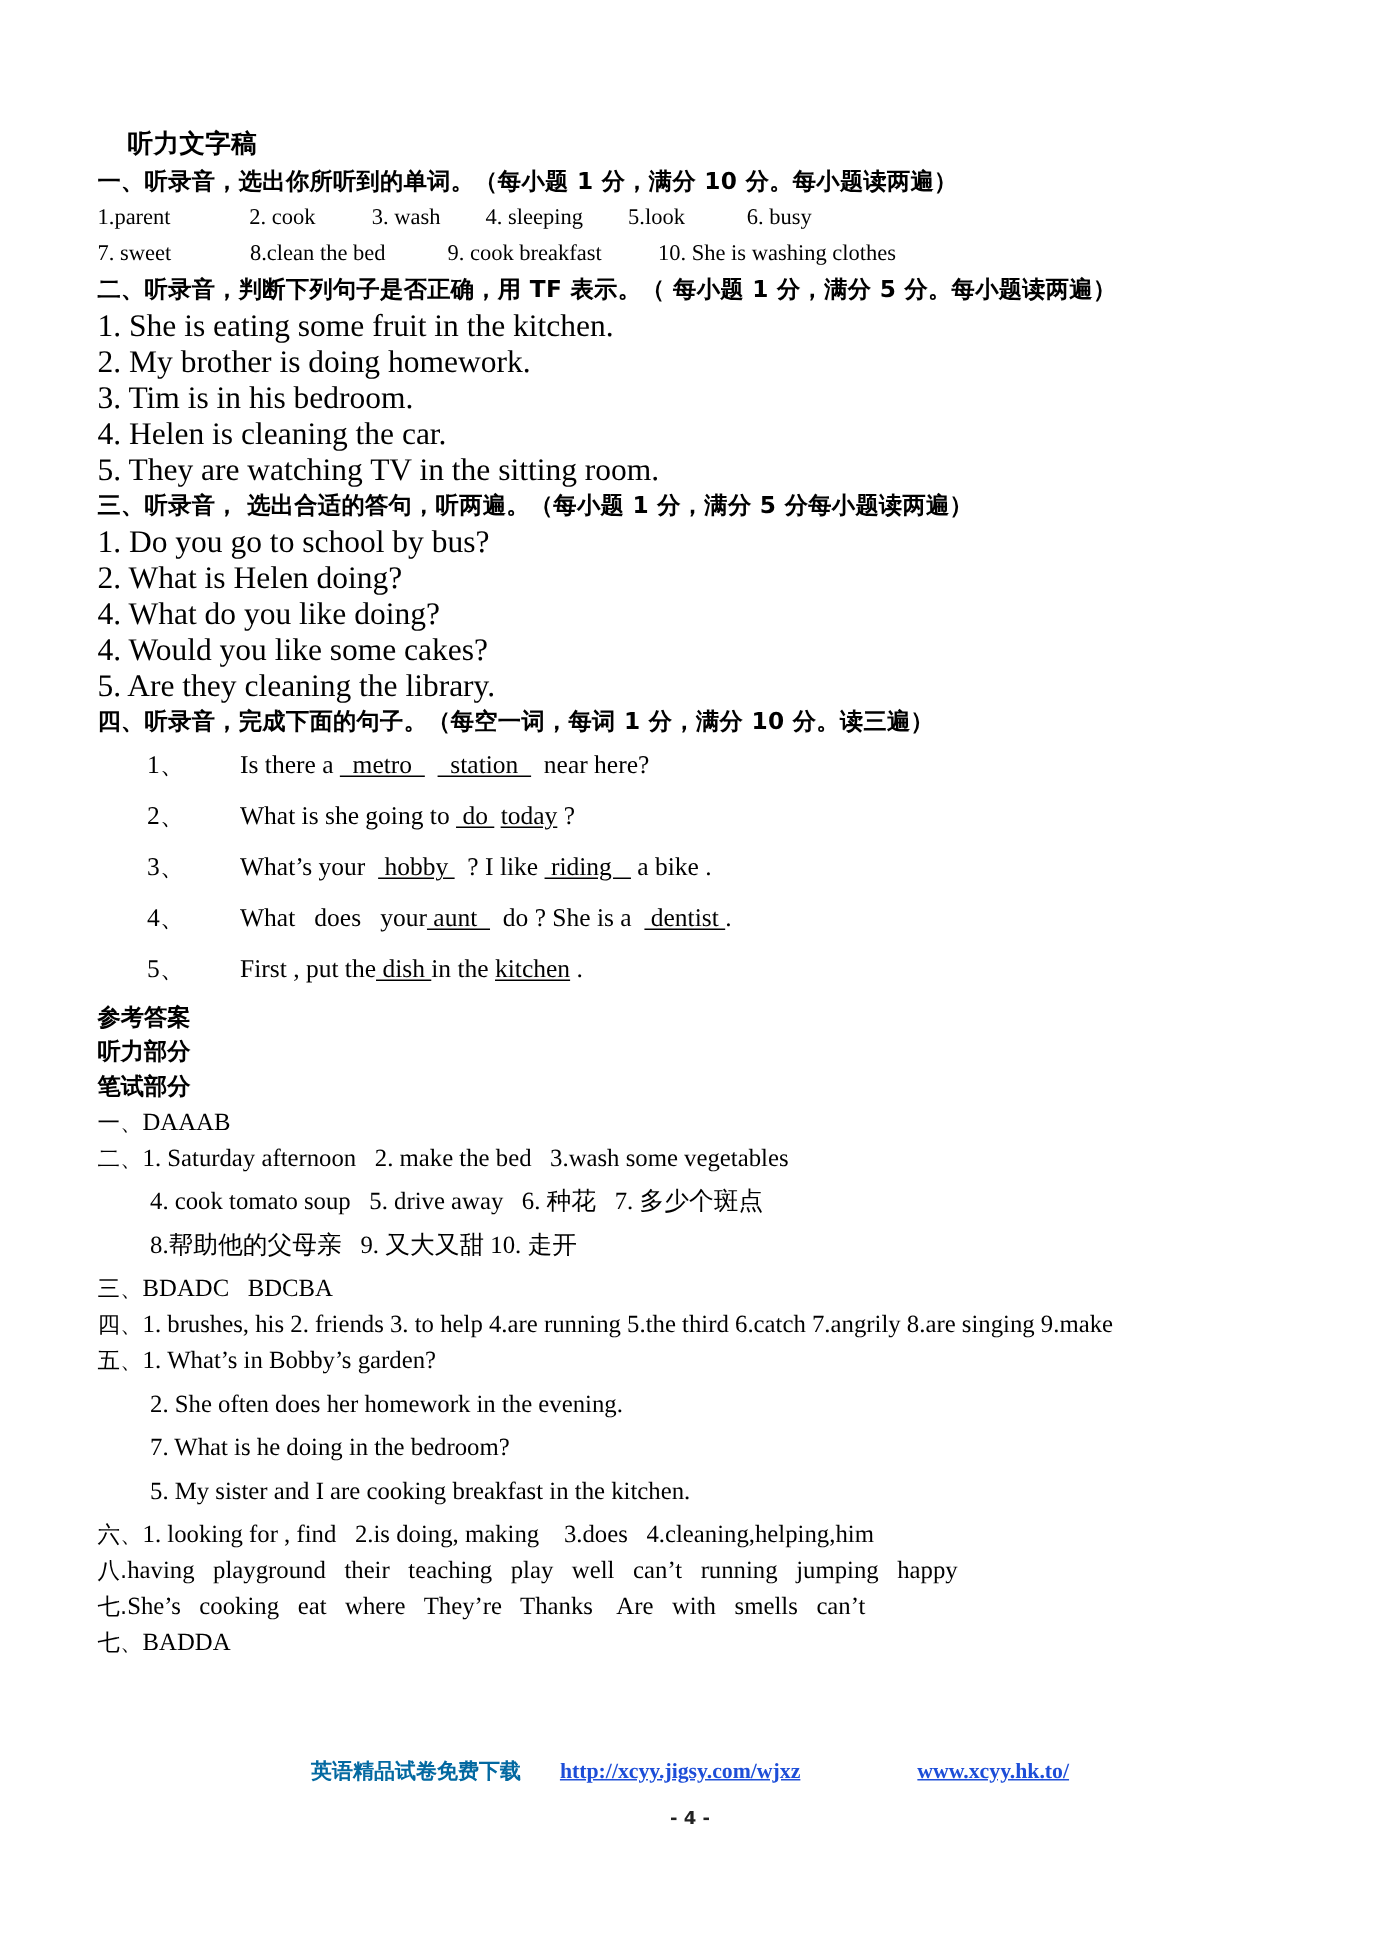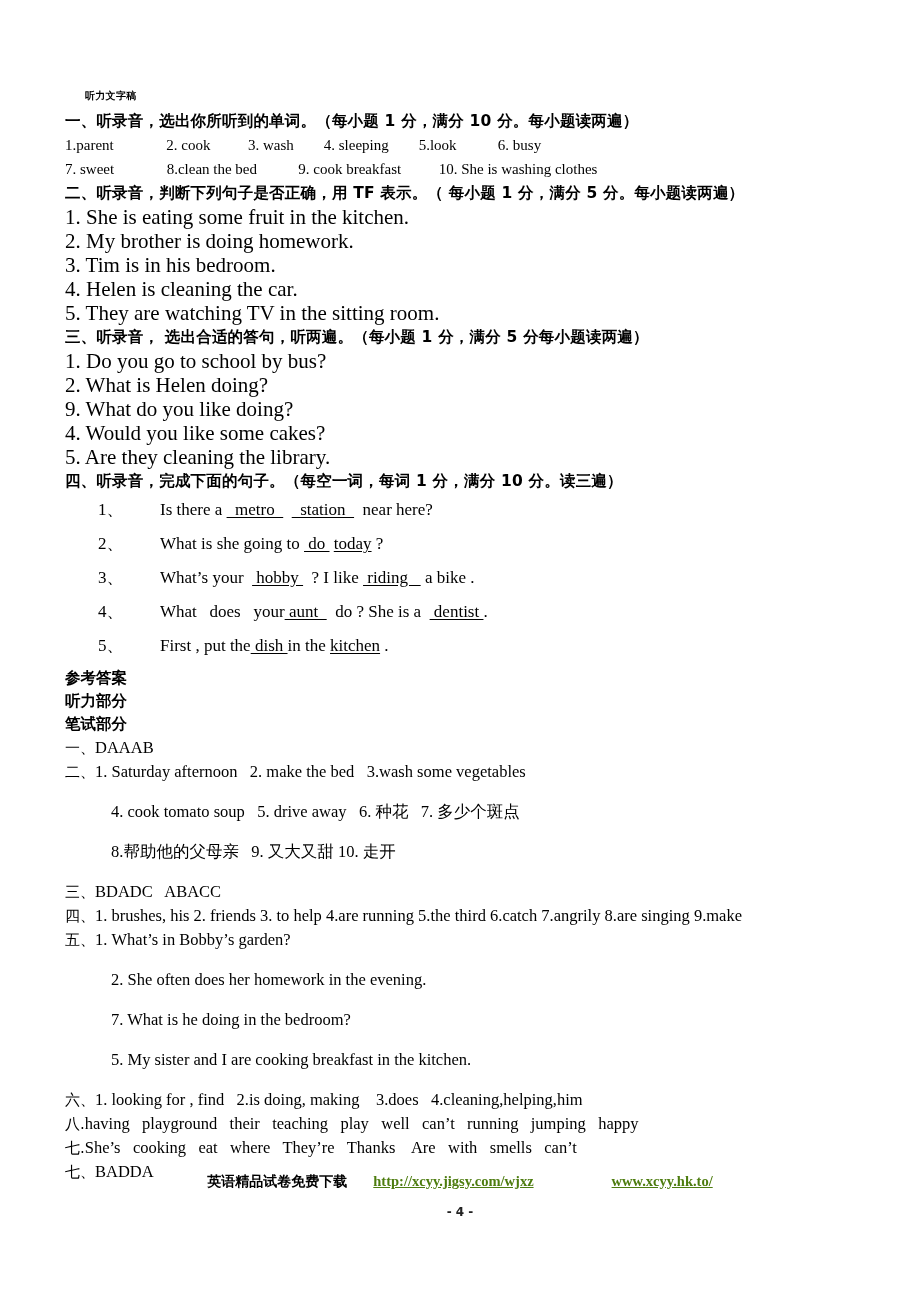--- a/index.html
+++ b/index.html
@@ -24,21 +24,21 @@
     height: 1302px;
     box-sizing: border-box;
     padding: 85px 60px 0 65px;
   }
   .cn {
     font-family: "DejaVu Sans", "Liberation Sans", sans-serif;
   }
   
   .doc-title {
     font-family: "DejaVu Sans", "Liberation Sans", sans-serif;
-    font-size: 10px;
+    font-size: 17px;
     font-weight: 700;
     line-height: 22px;
     margin: 0 0 2px 0;
     letter-spacing: 0.3px;
     padding-left: 20px;
   }
   .section-head {
     font-family: "DejaVu Sans", "Liberation Sans", sans-serif;
     font-size: 15.5px;
     font-weight: 700;
@@ -90,44 +90,44 @@
     margin: 0;
     white-space: pre;
   }
   .ans-line .marker {
     font-family: "DejaVu Sans", "Liberation Sans", sans-serif;
     font-size: 15px;
   }
   .ans-sub {
     font-size: 16.5px;
     line-height: 24px;
-    margin: 16px;
+    margin: 5px;
     padding-left: 30px;
     white-space: pre;
   }
   .spacer-4 { height: 4px; }
   
   .footer {
     position: absolute;
     left: 0;
     top: 1171px;
     width: 920px;
     text-align: center;
     font-size: 14.5px;
     line-height: 20px;
   }
   .footer .f-cn {
     font-family: "DejaVu Sans", "Liberation Sans", sans-serif;
     font-size: 14px;
     font-weight: 700;
-    color: #000000;
+    color: #0369a1;
   }
   .footer a,
   .footer .link {
-    color: #4d7c0f;
+    color: #1d4ed8;
     font-weight: 700;
     text-decoration: underline;
     font-family: "Liberation Serif", serif;
     font-size: 14.5px;
   }
   .footer .gap1 { display:inline-block; width: 26px; }
   .footer .gap2 { display:inline-block; width: 78px; }
   .page-number {
     position: absolute;
     left: 0;
@@ -154,21 +154,21 @@
   <div class="section-head cn">二、听录音，判断下列句子是否正确，用 TF 表示。（ 每小题 1 分，满分 5 分。每小题读两遍）</div>
   <div class="line">1. She is eating some fruit in the kitchen.</div>
   <div class="line">2. My brother is doing homework.</div>
   <div class="line">3. Tim is in his bedroom.</div>
   <div class="line">4. Helen is cleaning the car.</div>
   <div class="line">5. They are watching TV in the sitting room.</div>
 
   <div class="section-head cn">三、听录音， 选出合适的答句，听两遍。（每小题 1 分，满分 5 分每小题读两遍）</div>
   <div class="line">1. Do you go to school by bus?</div>
   <div class="line">2. What is Helen doing?</div>
-  <div class="line">9. What do you like doing?</div>
+  <div class="line">4. What do you like doing?</div>
   <div class="line">4. Would you like some cakes?</div>
   <div class="line">5. Are they cleaning the library.</div>
 
   <div class="section-head cn">四、听录音，完成下面的句子。（每空一词，每词 1 分，满分 10 分。读三遍）</div>
   <div id="section-four-items">
       <div class="fib"><span class="num">1、</span><span>Is there a </span><span class="blank">  metro  </span><span>  </span><span class="blank">  station  </span><span>  near here?</span></div>
       <div class="fib"><span class="num">2、</span><span>What is she going to </span><span class="blank"> do </span><span> </span><span class="blank">today</span><span> ?</span></div>
       <div class="fib"><span class="num">3、</span><span>What’s your  </span><span class="blank"> hobby </span><span>  ? I like </span><span class="blank"> riding   </span><span> a bike .</span></div>
       <div class="fib"><span class="num">4、</span><span>What   does   your</span><span class="blank"> aunt  </span><span>  do ? She is a  </span><span class="blank"> dentist </span><span>.</span></div>
       <div class="fib"><span class="num">5、</span><span>First , put the</span><span class="blank"> dish </span><span>in the </span><span class="blank">kitchen</span><span> .</span></div>
@@ -178,21 +178,21 @@
 
   <div class="ans-head cn">参考答案</div>
   <div class="ans-head cn">听力部分</div>
 
   <div class="ans-head cn">笔试部分</div>
   <div id="written-answers">
       <div class="ans-line"><span class="marker">一、</span><span>DAAAB</span></div>
       <div class="ans-line"><span class="marker">二、</span><span>1. Saturday afternoon   2. make the bed   3.wash some vegetables</span></div>
       <div class="ans-sub">4. cook tomato soup   5. drive away   6. 种花   7. 多少个斑点</div>
       <div class="ans-sub">8.帮助他的父母亲   9. 又大又甜 10. 走开</div>
-      <div class="ans-line"><span class="marker">三、</span><span>BDADC   ABACC</span></div>
+      <div class="ans-line"><span class="marker">三、</span><span>BDADC   BDCBA</span></div>
       <div class="ans-line"><span class="marker">四、</span><span>1. brushes, his 2. friends 3. to help 4.are running 5.the third 6.catch 7.angrily 8.are singing 9.make</span></div>
       <div class="ans-line"><span class="marker">五、</span><span>1. What’s in Bobby’s garden?</span></div>
       <div class="ans-sub">2. She often does her homework in the evening.</div>
       <div class="ans-sub">7. What is he doing in the bedroom?</div>
       <div class="ans-sub">5. My sister and I are cooking breakfast in the kitchen.</div>
       <div class="ans-line"><span class="marker">六、</span><span>1. looking for , find   2.is doing, making    3.does   4.cleaning,helping,him</span></div>
       <div class="ans-line"><span class="marker">八.</span><span>having   playground   their   teaching   play   well   can’t   running   jumping   happy</span></div>
       <div class="ans-line"><span class="marker">七.</span><span>She’s   cooking   eat   where   They’re   Thanks    Are   with   smells   can’t</span></div>
       <div class="ans-line"><span class="marker">七、</span><span>BADDA</span></div>
     </div>

